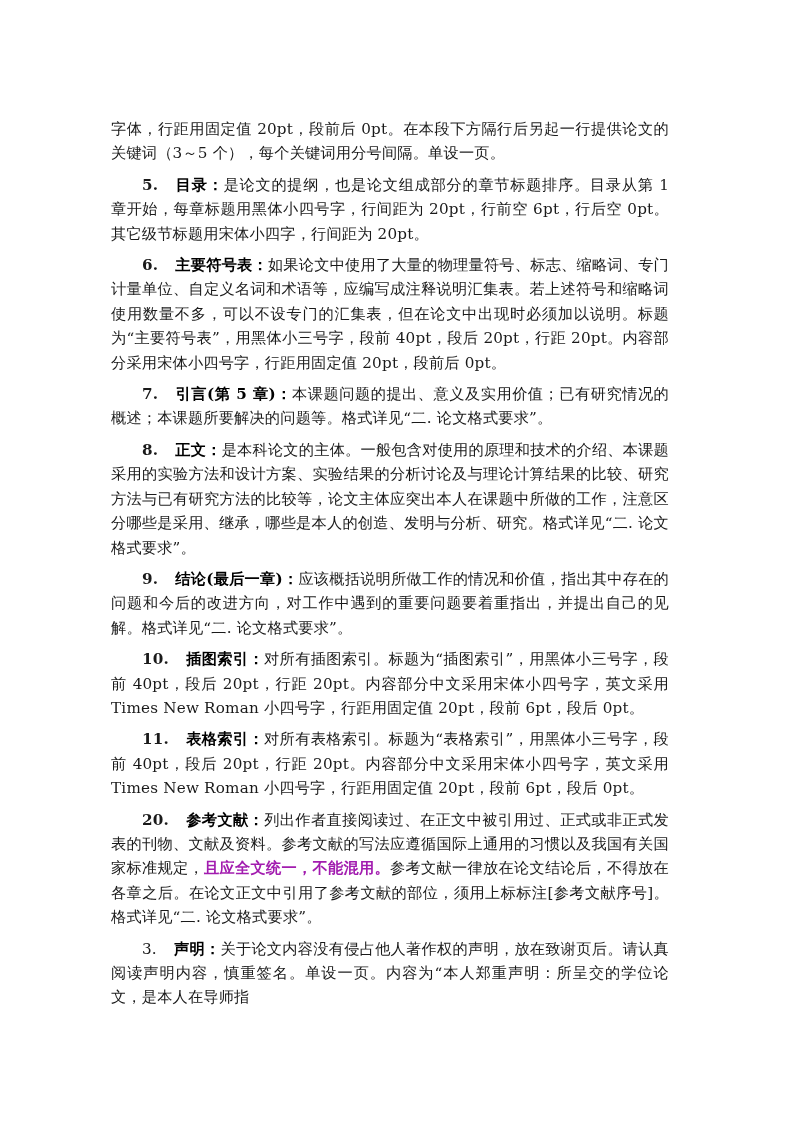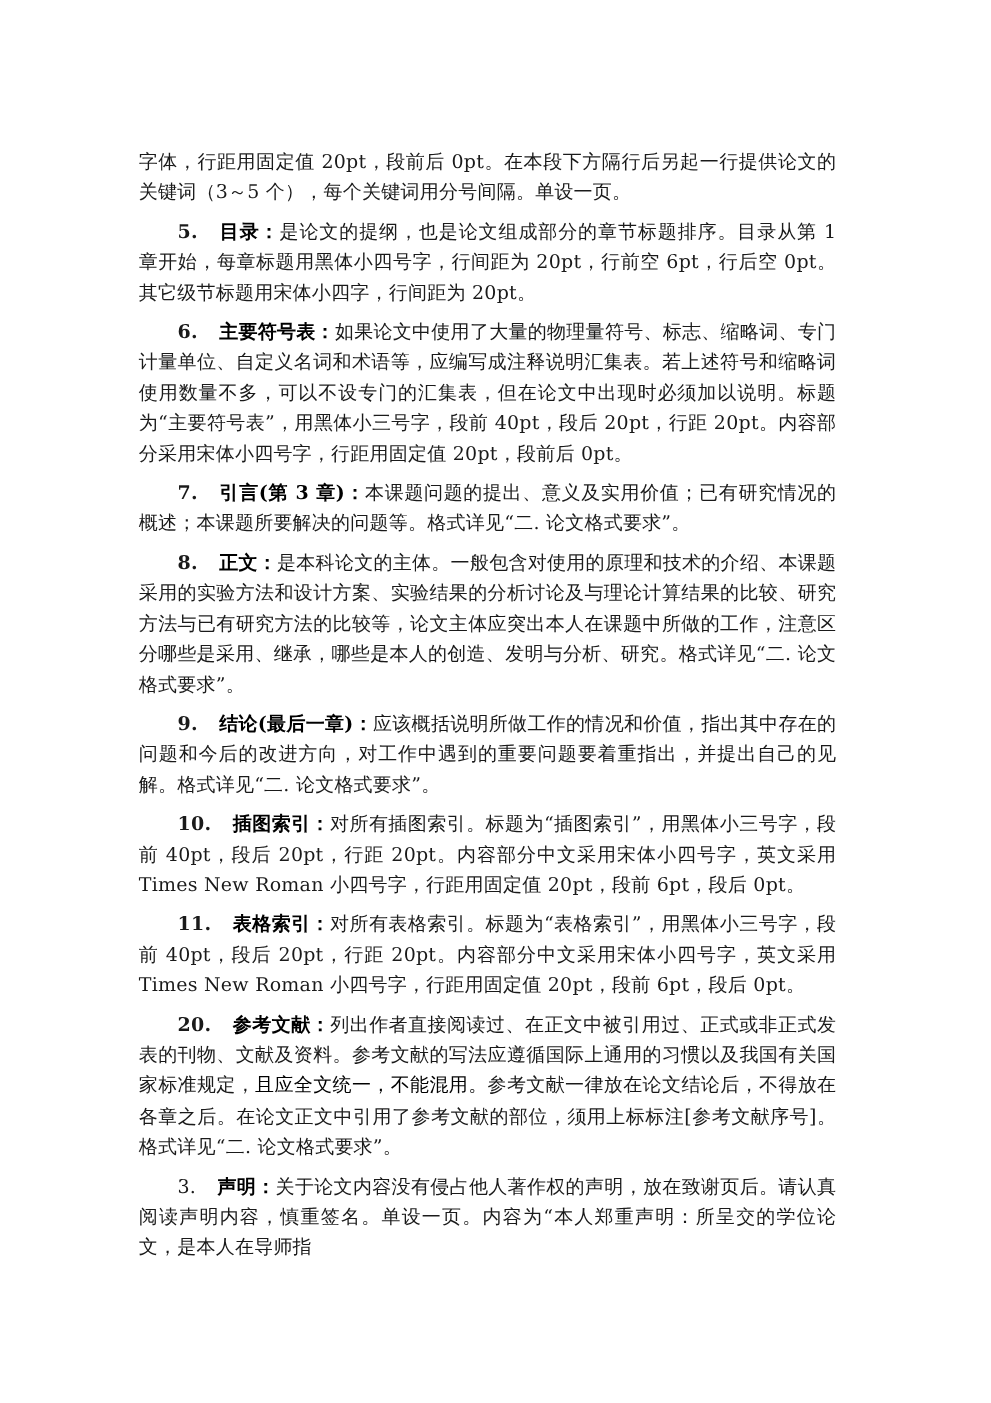--- a/index.html
+++ b/index.html
@@ -31,22 +31,22 @@
   }
   .para.indent {
     text-indent: 31px;
   }
   .head {
     font-weight: bold;
     color: #000;
     margin-left: 12px;
   }
   .strong {
-    font-weight: normal;
-    color: #000000;
+    font-weight: bold;
+    color: #a21caf;
   }
   .num {
     font-weight: bold;
   }
   .num.light {
     font-weight: normal;
   }
 </style>
 </head>
 <body>
@@ -62,21 +62,21 @@
     <span class="head">目录：</span><span>是论文的提纲，也是论文组成部分的章节标题排序。目录从第 1 章开始，每章标题用黑体小四号字，行间距为 20pt，行前空 6pt，行后空 0pt。其它级节标题用宋体小四字，行间距为 20pt。</span>
   </p>
 
   <p class="para indent">
     <span class="num">6.</span>
     <span class="head">主要符号表：</span><span>如果论文中使用了大量的物理量符号、标志、缩略词、专门计量单位、自定义名词和术语等，应编写成注释说明汇集表。若上述符号和缩略词使用数量不多，可以不设专门的汇集表，但在论文中出现时必须加以说明。标题为“主要符号表”，用黑体小三号字，段前 40pt，段后 20pt，行距 20pt。内容部分采用宋体小四号字，行距用固定值 20pt，段前后 0pt。</span>
   </p>
 
   <p class="para indent">
     <span class="num">7.</span>
-    <span class="head">引言(第 3 章)：</span><span>本课题问题的提出、意义及实用价值；已有研究情况的概述；本课题所要解决的问题等。格式详见“二. 论文格式要求”。</span>
+    <span class="head">引言(第 5 章)：</span><span>本课题问题的提出、意义及实用价值；已有研究情况的概述；本课题所要解决的问题等。格式详见“二. 论文格式要求”。</span>
   </p>
 
   <p class="para indent">
     <span class="num">8.</span>
     <span class="head">正文：</span><span>是本科论文的主体。一般包含对使用的原理和技术的介绍、本课题采用的实验方法和设计方案、实验结果的分析讨论及与理论计算结果的比较、研究方法与已有研究方法的比较等，论文主体应突出本人在课题中所做的工作，注意区分哪些是采用、继承，哪些是本人的创造、发明与分析、研究。格式详见“二. 论文格式要求”。</span>
   </p>
 
   <p class="para indent">
     <span class="num">9.</span>
     <span class="head">结论(最后一章)：</span><span>应该概括说明所做工作的情况和价值，指出其中存在的问题和今后的改进方向，对工作中遇到的重要问题要着重指出，并提出自己的见解。格式详见“二. 论文格式要求”。</span>

